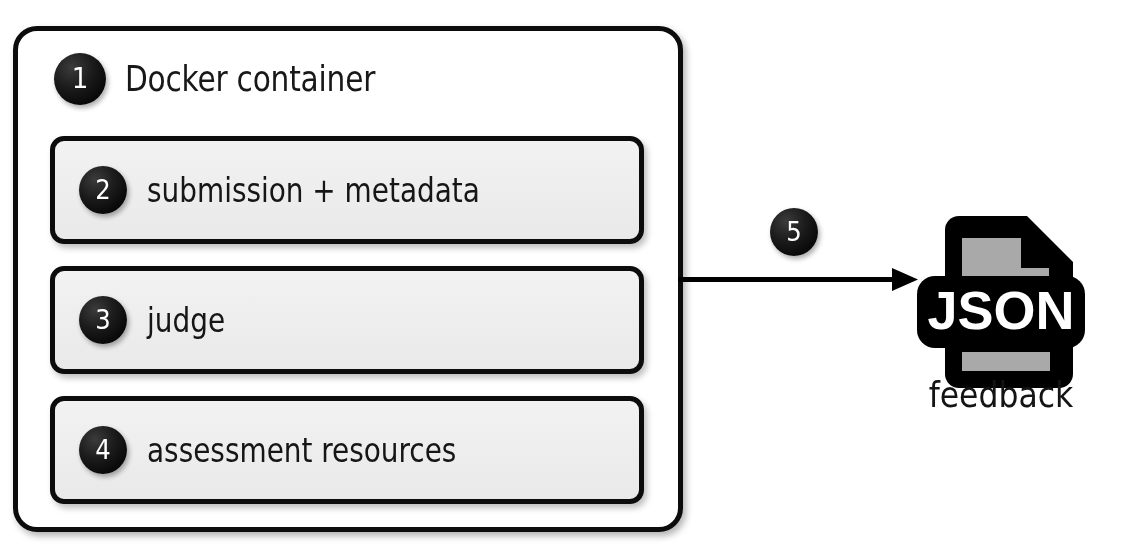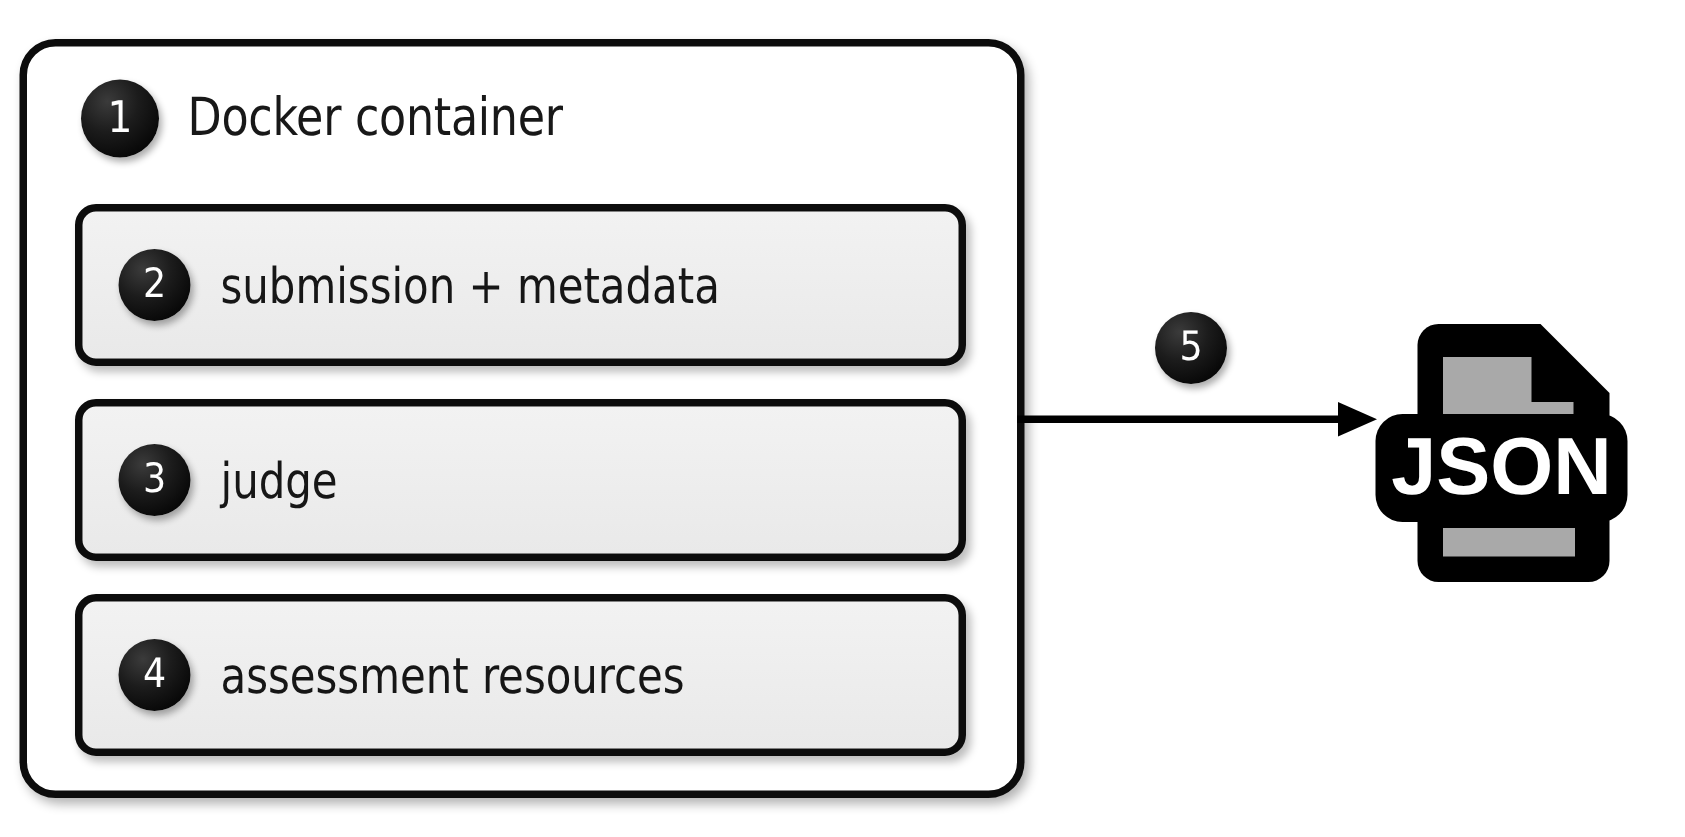--- a/index.html
+++ b/index.html
@@ -208,14 +208,15 @@
       <path d="M47 22 H106 V52 H134 V66 H47 Z" fill="#a9a9a9"></path>
 
       <rect x="47" y="136" width="88" height="19" fill="#a9a9a9"></rect>
 
       <rect x="2" y="60" width="168" height="72" rx="18" fill="#000000"></rect>
 
       <text x="86" y="113" text-anchor="middle" font-family="'Liberation Sans', sans-serif" font-size="54" font-weight="bold" fill="#ffffff">JSON</text>
     </svg>
   </div>
 
+  <div class="feedback-label">feedback</div>
 
 </div>
 
 </body></html>

